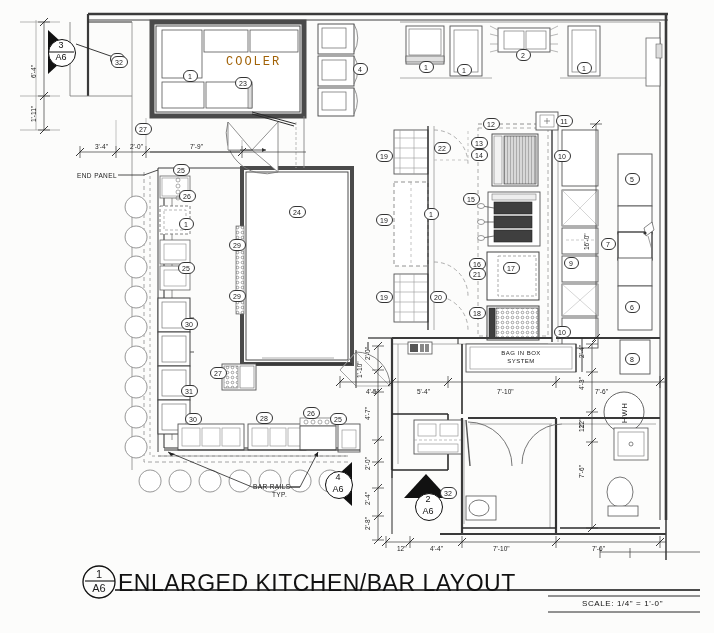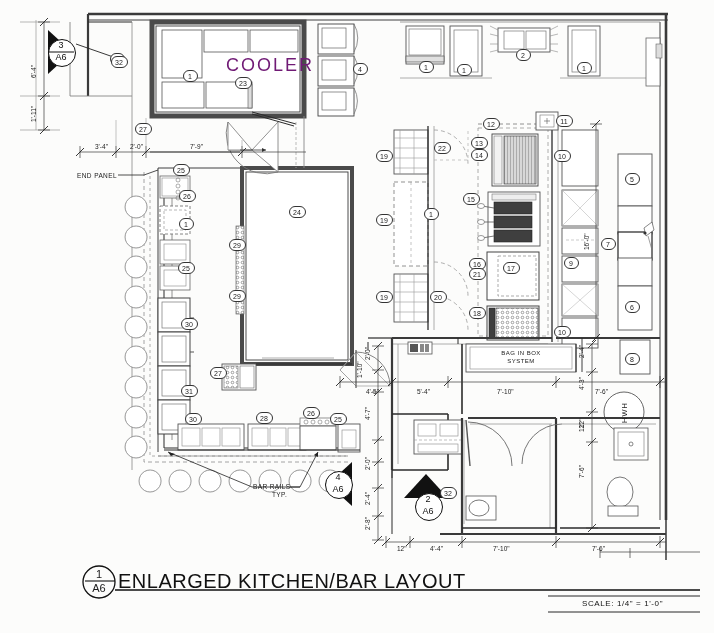--- a/index.html
+++ b/index.html
@@ -10,25 +10,25 @@
   .tag{position:absolute;border:1px solid #333;border-radius:50%;
        background:#fff;display:flex;align-items:center;justify-content:center;
        font-size:7px;line-height:1;color:#222;font-family:"Liberation Sans",sans-serif;}
   .dim{position:absolute;font-size:6.5px;color:#222;white-space:nowrap;
        font-family:"Liberation Sans",sans-serif;}
   .dimv{position:absolute;font-size:6.5px;color:#222;white-space:nowrap;
         transform-origin:0 0;transform:rotate(-90deg);
         font-family:"Liberation Sans",sans-serif;}
   .note{position:absolute;font-size:6.5px;letter-spacing:.4px;color:#1a1a1a;
         white-space:nowrap;font-family:"Liberation Sans",sans-serif;}
-  .cool{position:absolute;font-size:18px;letter-spacing:2px;color:#701a75;
-        font-family:Liberation Sans, sans-serif;}
+  .cool{position:absolute;font-size:12px;letter-spacing:2px;color:#a16207;
+        font-family:Liberation Mono, monospace;}
   .bib{position:absolute;font-size:6px;letter-spacing:.5px;text-align:center;
        line-height:8px;color:#1a1a1a;font-family:"Liberation Sans",sans-serif;}
-  .titletxt{position:absolute;font-size:20px;letter-spacing:.5px;color:#111;
+  .titletxt{position:absolute;font-size:23px;letter-spacing:.5px;color:#111;
             font-family:"Liberation Sans",sans-serif;}
   .scaletxt{position:absolute;font-size:8px;letter-spacing:.6px;color:#111;
             font-family:"Liberation Sans",sans-serif;}
   .hwh{position:absolute;font-size:7.5px;letter-spacing:1px;color:#222;
        transform-origin:50% 50%;transform:rotate(-90deg);
        font-family:"Liberation Sans",sans-serif;}
   .cal{position:absolute;width:26px;height:26px;border:1.1px solid #111;
        border-radius:50%;background:#fff;}
   .caln{position:absolute;font-size:9px;color:#111;text-align:center;width:26px;
         font-family:"Liberation Sans",sans-serif;}

